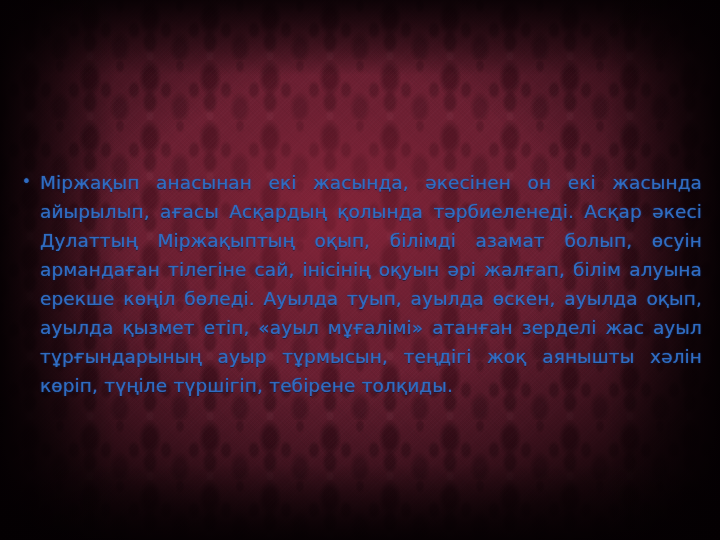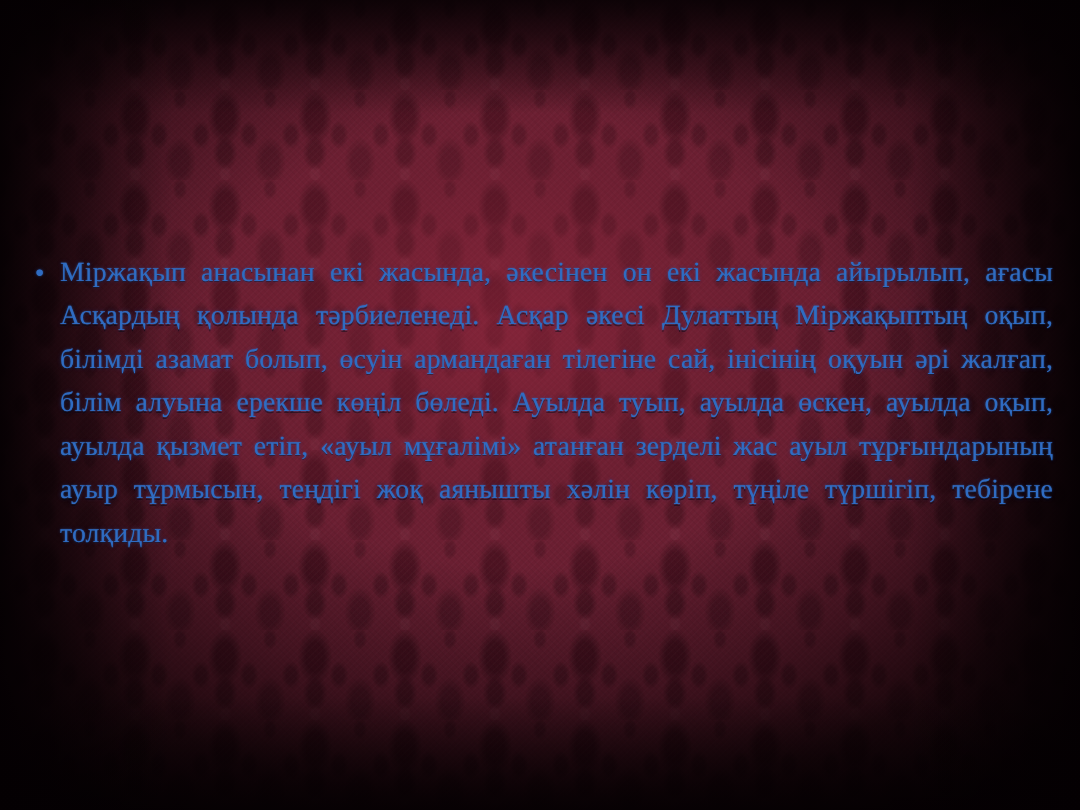--- a/index.html
+++ b/index.html
@@ -127,21 +127,20 @@
     top: 0;
     width: 14px;
     line-height: 29px;
     font-size: 15px;
     color: #2f6cc2;
     text-align: left;
   }
 
   li.bullet-item .bullet-text {
     display: block;
-    font-family: Liberation Serif, serif;
   }
 </style>
 </head>
 <body>
 
 <div id="slide">
 
   <div class="bg-damask"></div>
   <div class="bg-weave"></div>
   <div class="bg-light"></div>

